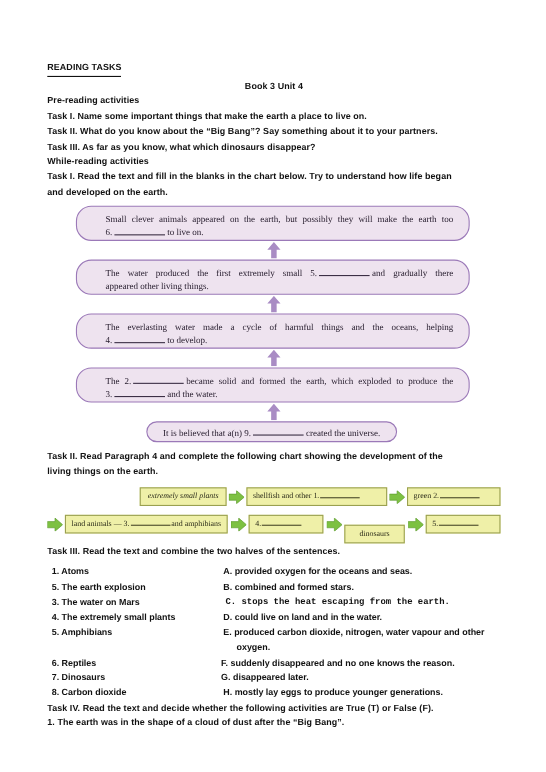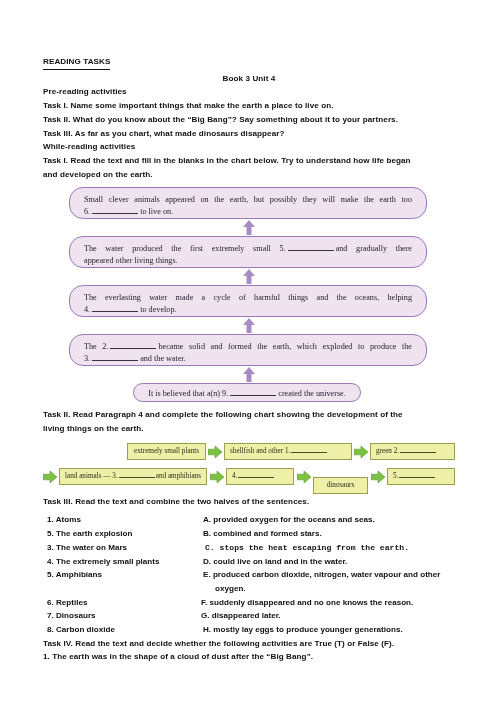--- a/index.html
+++ b/index.html
@@ -46,21 +46,21 @@
   }
   .fbox{
     box-sizing:border-box;
     background:#eee3ef;
     border:1px solid #9b79b8;
     border-radius:14px;
     font-family:"Liberation Serif", serif;
     font-size:8.2px;
     line-height:11.6px;
     color:#241a2b;
-    padding:6px 14px 6px 14px;
+    padding:6px 14px 6px 26px;
     text-align:justify;
     position:relative;
   }
   .fbox .just{
     text-align:justify;
     text-align-last:justify;
   }
   .blank{
     display:inline-block;
     border-bottom:1px solid #3b2f45;
@@ -150,21 +150,21 @@
   <div class="content">
 
     <div class="ln">
       <span class="title-underline">READING TASKS</span>
     </div>
     <div class="ln centered" style="margin-top:2px;">Book 3 Unit 4</div>
 
     <div class="ln">Pre-reading activities</div>
     <div class="ln">Task I. Name some important things that make the earth a place to live on.</div>
     <div class="ln">Task II. What do you know about the “Big Bang”? Say something about it to your partners.</div>
-    <div class="ln">Task III. As far as you chart, what made dinosaurs disappear?</div>
+    <div class="ln">Task III. As far as you know, what which dinosaurs disappear?</div>
     <div class="ln">While-reading activities</div>
     <div class="ln">Task I. Read the text and fill in the blanks in the chart below. Try to understand how life began</div>
     <div class="ln">and developed on the earth.</div>
 
     <div class="flow">
 
       <div class="fbox b1">
         <div class="just">Small clever animals appeared on the earth, but possibly they will make the earth too</div>
         <div>
           <span>6.</span><span class="blank"></span><span>to live on.</span>
@@ -222,21 +222,21 @@
         <span>It is believed that a(n) 9.</span><span class="blank"></span><span>created the universe.</span>
       </div>
 
     </div>
 
     <div class="ln" style="margin-top:6px;">Task II. Read Paragraph 4 and complete the following chart showing the development of the</div>
     <div class="ln">living things on the earth.</div>
 
     <div class="chain-wrap">
 
-      <div class="ybox" style="left:84px;top:0;width:79px;">
+      <div class="ybox" style="left:84px;top:0;width:79px;font-style:italic;">
         <span>extremely small plants</span>
       </div>
       <svg class="garrow" style="left:165px;top:3px;" viewBox="0 0 14 12">
         <polygon points="0,3.2 7,3.2 7,0 14,6 7,12 7,8.8 0,8.8" fill="#7dc142" stroke="#5d9a2e" stroke-width="0.6"></polygon>
       </svg>
       <div class="ybox lft" style="left:181px;top:0;width:128px;">
         <span>shellfish and other 1.</span><span class="yblank"></span>
       </div>
       <svg class="garrow" style="left:311px;top:3px;" viewBox="0 0 14 12">
         <polygon points="0,3.2 7,3.2 7,0 14,6 7,12 7,8.8 0,8.8" fill="#7dc142" stroke="#5d9a2e" stroke-width="0.6"></polygon>

